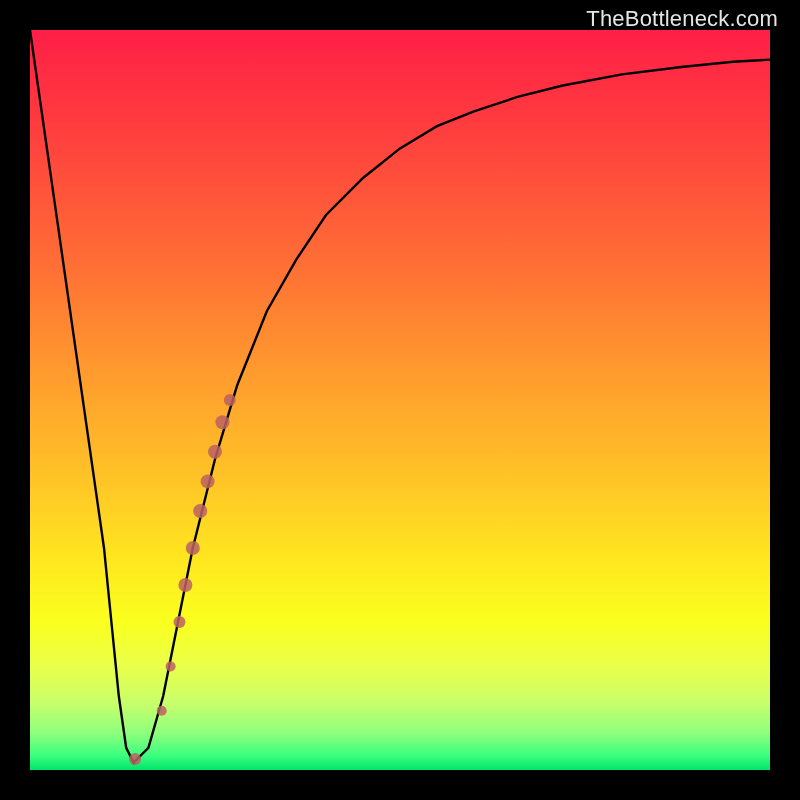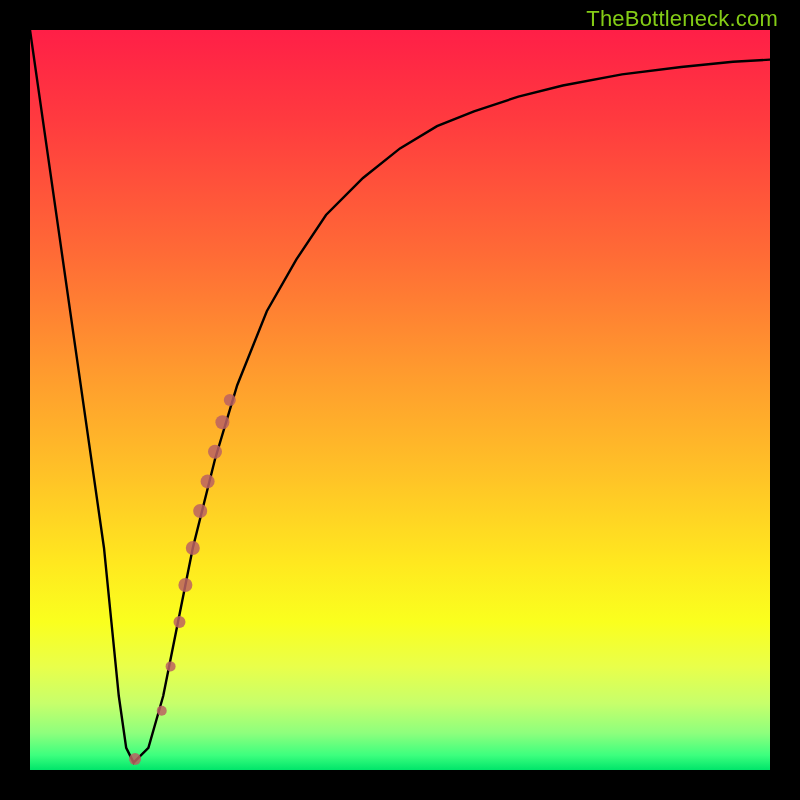--- a/index.html
+++ b/index.html
@@ -45,21 +45,21 @@
     );
   }
   .curve-svg {
     position: absolute;
     inset: 0;
   }
   .watermark {
     position: absolute;
     top: 6px;
     right: 22px;
-    color: #84cc16;
+    color: #e5e5e5;
     font-size: 22px;
     letter-spacing: 0.2px;
     font-weight: 500;
     user-select: none;
   }
 </style>
 </head>
 <body>
 
 <div class="frame">

